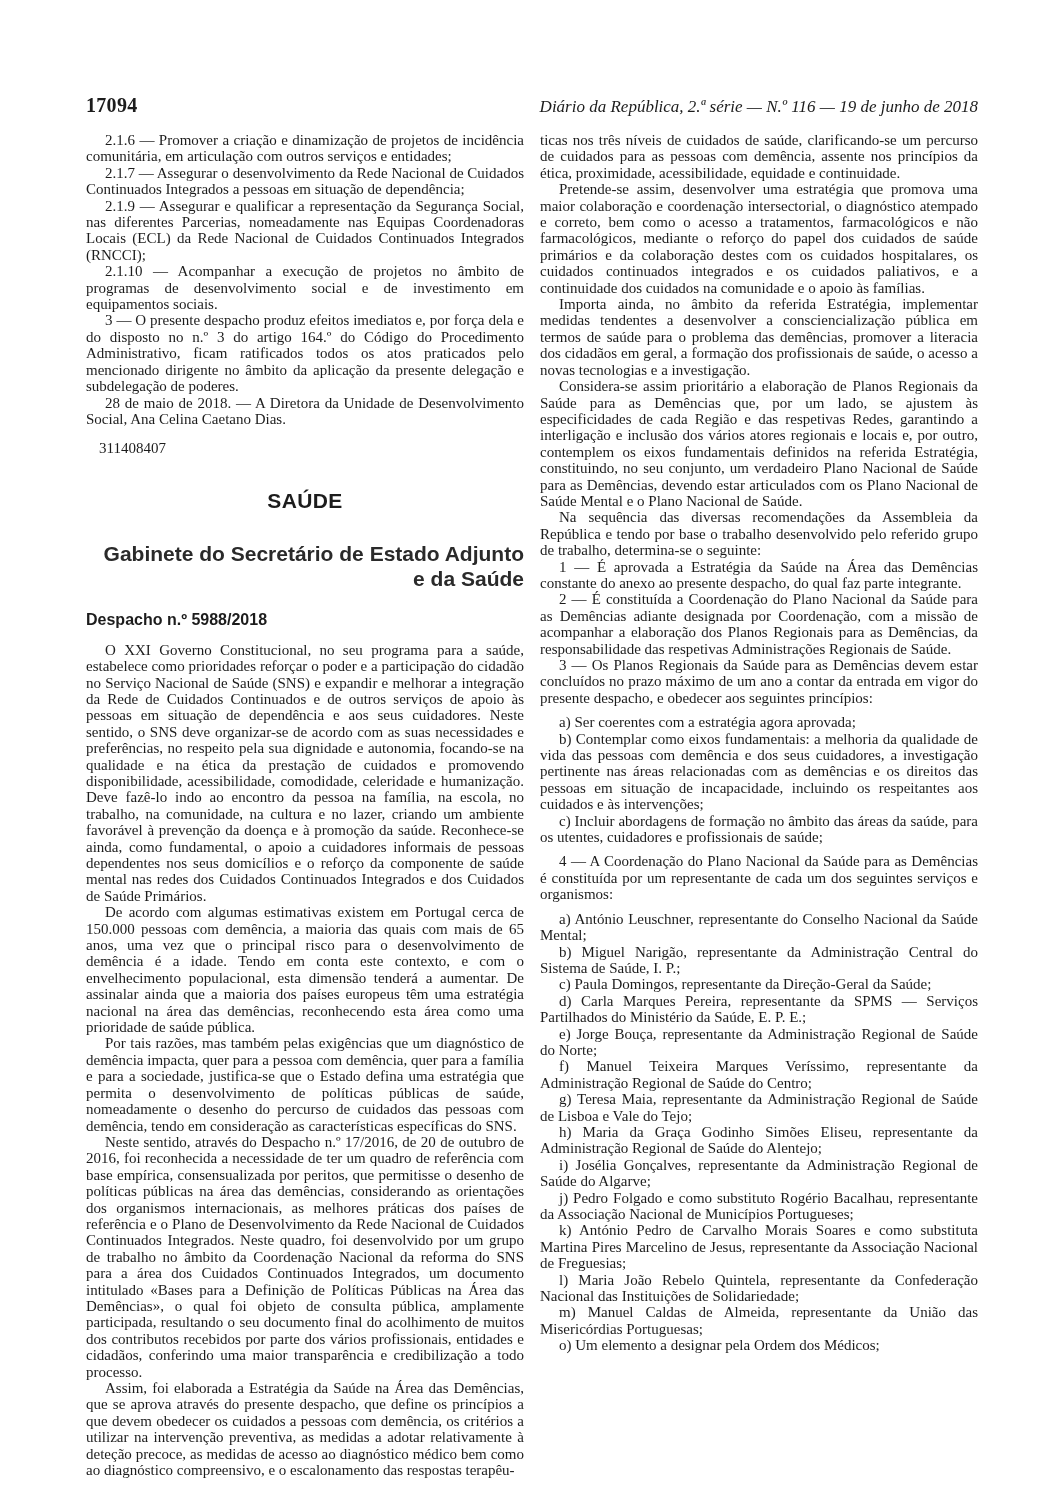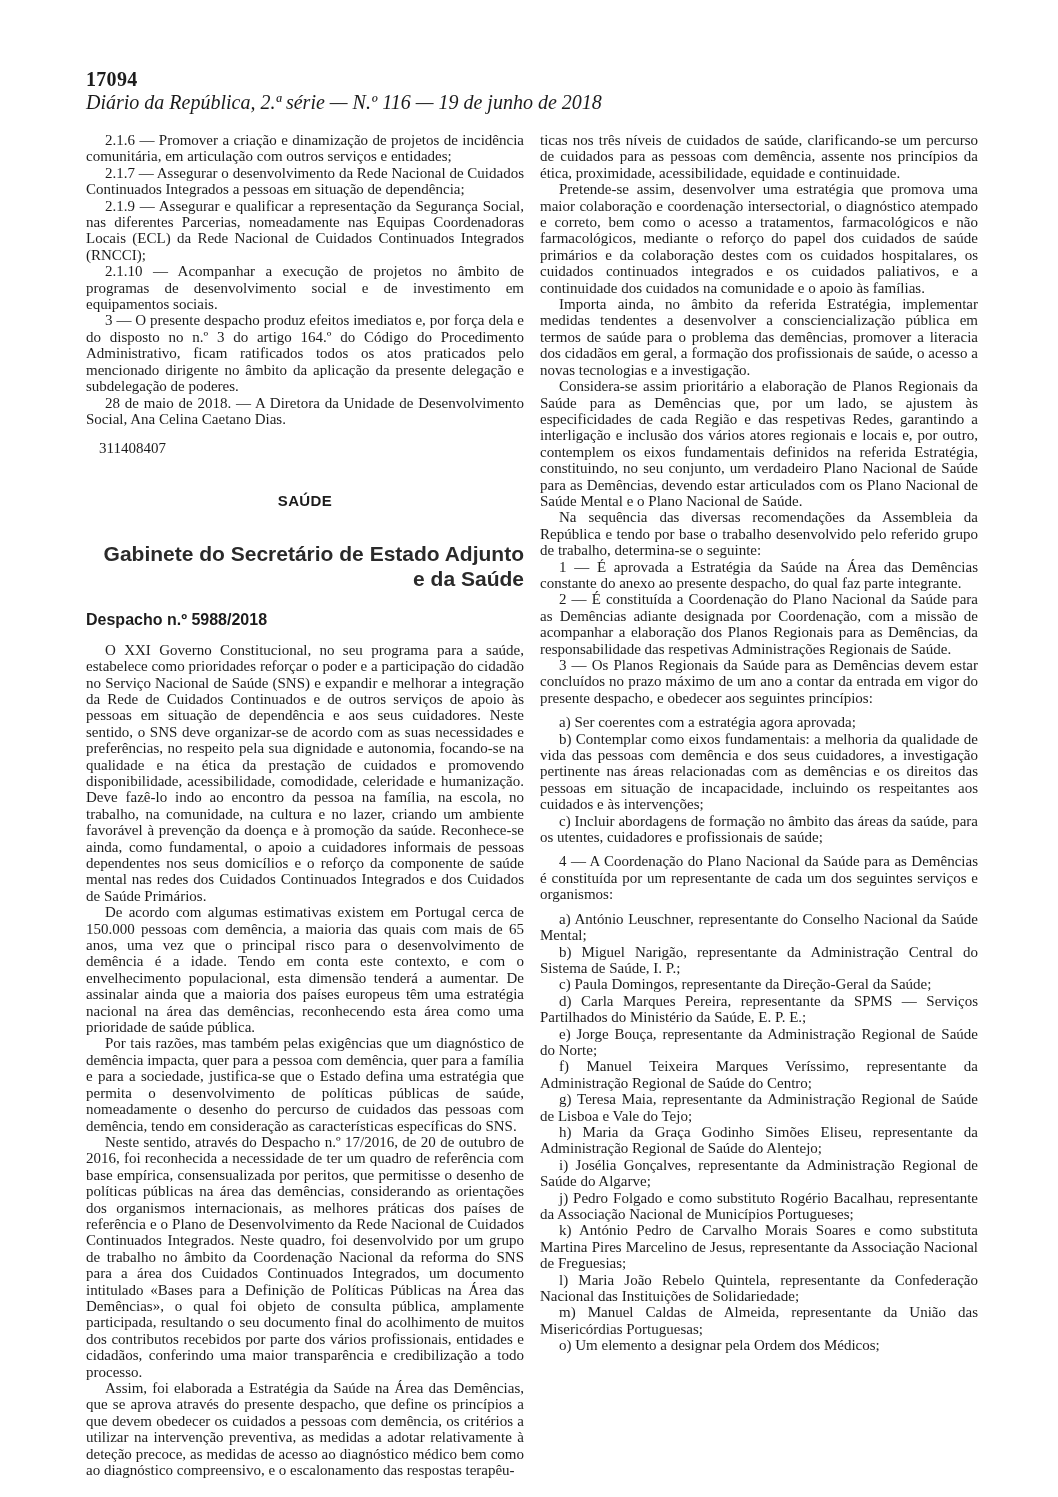--- a/index.html
+++ b/index.html
@@ -5,46 +5,46 @@
   html,body{margin:0;padding:0;background:#ffffff;}
   .page{
     position:relative;
     width:1058px;height:1497px;
     background:#ffffff;
     font-family:"Liberation Serif", serif;
     color:#1c1c1c;
     overflow:hidden;
   }
   .header{
-    position:absolute;top:68px;left:86px;right:80px;
-    display:flex;justify-content:space-between;align-items:baseline;flex-direction:column;
+    position:absolute;top:94px;left:86px;right:80px;
+    display:flex;justify-content:space-between;align-items:baseline;
   }
   .page-number{font-weight:bold;font-size:20px;letter-spacing:.3px;}
-  .journal-line{font-style:italic;font-size:20px;white-space:nowrap;}
+  .journal-line{font-style:italic;font-size:17px;white-space:nowrap;}
   .content{
     position:absolute;top:132px;left:86px;right:80px;
     display:flex;gap:16px;
   }
   .col{width:438px;}
   p.para{
     margin:0;
     font-size:15px;
     line-height:16.4px;
     text-align:justify;
     text-indent:19px;
   }
   p.noindent{text-indent:0;}
   .gap-top{margin-top:9px;}
   .registry{
     margin:13px;font-size:15px;line-height:16.4px;
   }
   .it{}
   .section-title{
     font-family:"Liberation Sans", sans-serif;
-    font-weight:bold;font-size:15px;line-height:22px;
+    font-weight:bold;font-size:21px;line-height:22px;
     text-align:center;
     margin:33px 0 29px 0;
     letter-spacing:.4px;
   }
   .office-heading{
     font-family:Liberation Sans, sans-serif;
     font-size:21px;line-height:25px;
     text-align:right;
     margin:0 0 19px 0;
     color:#2a2a2a;

